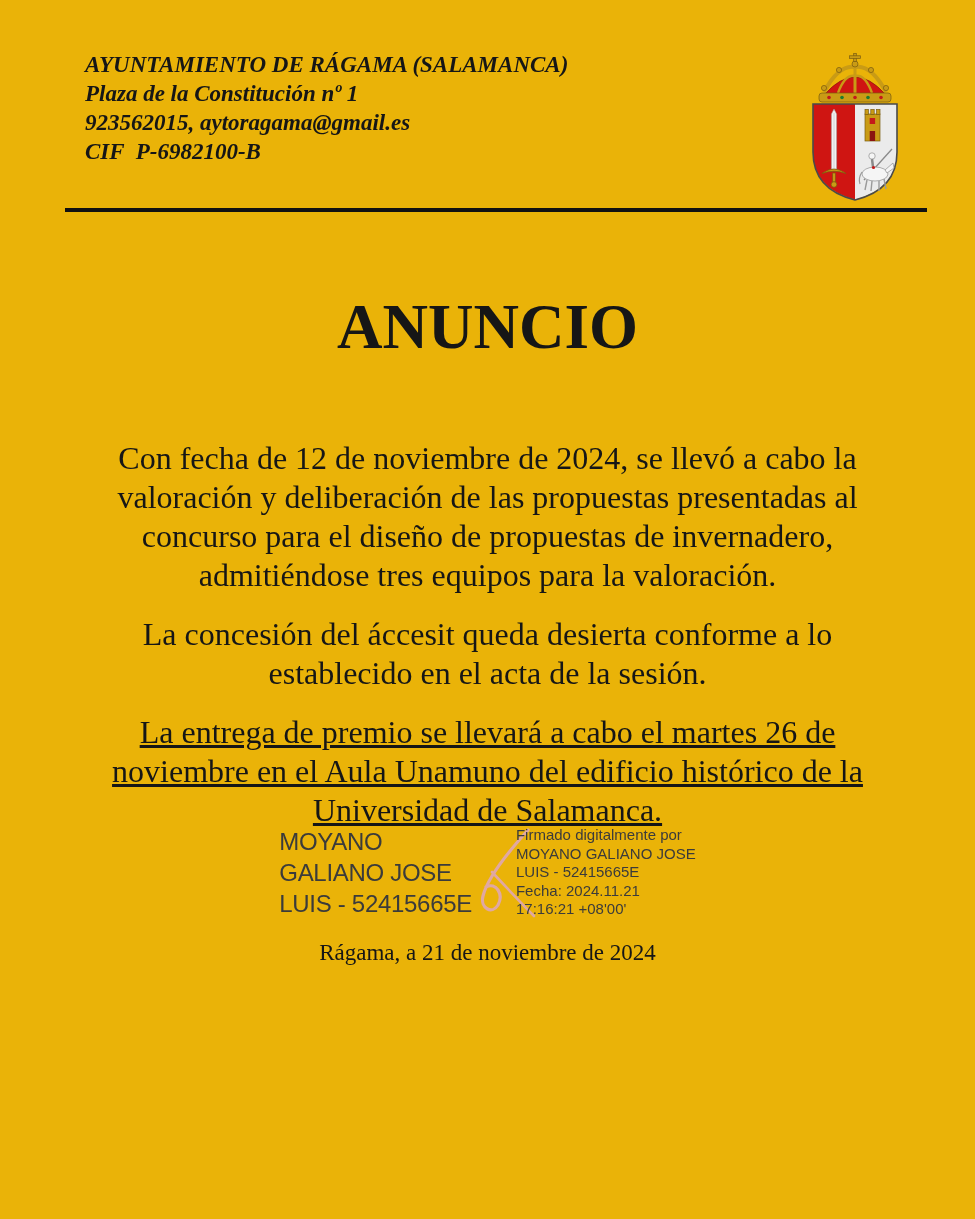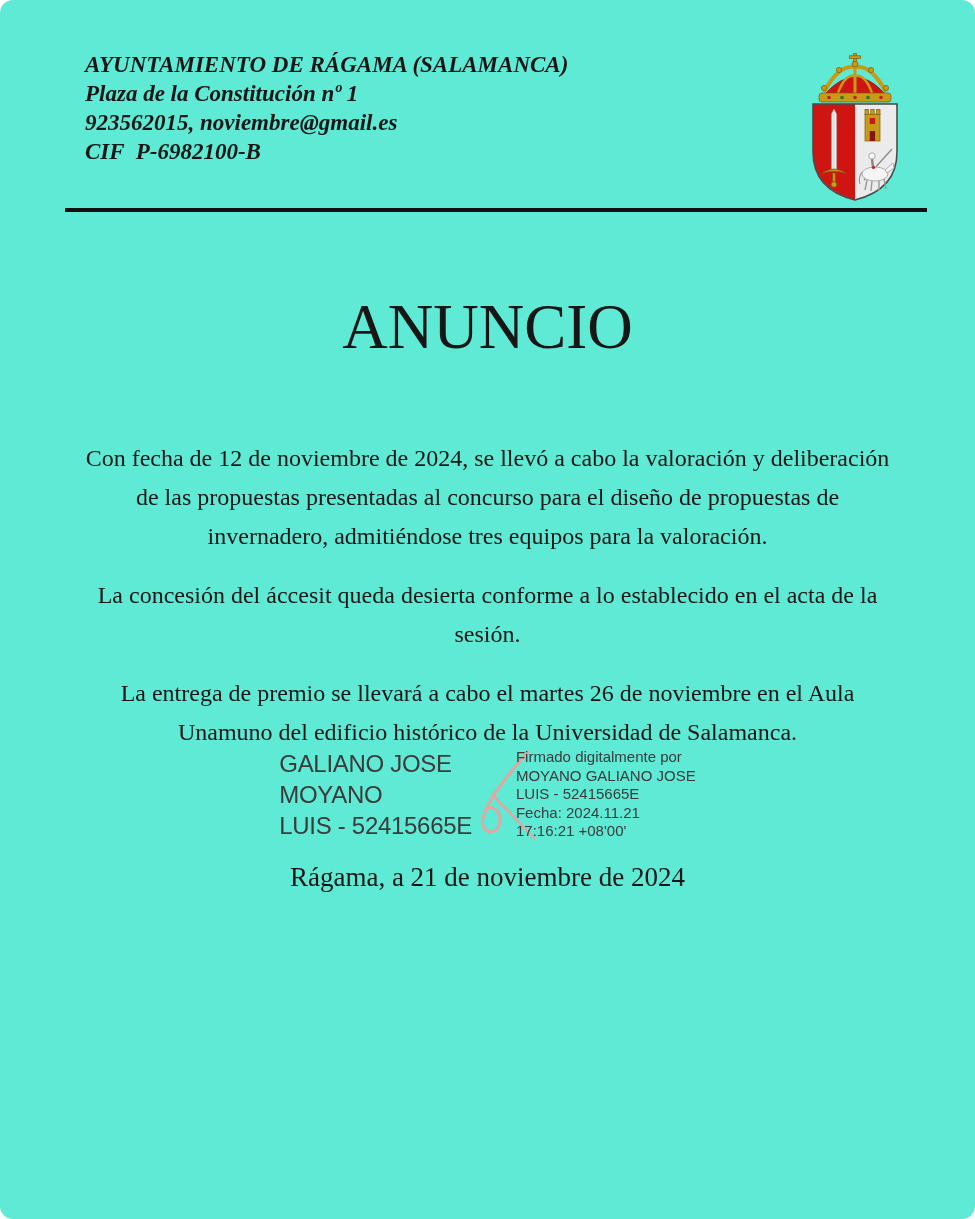--- a/index.html
+++ b/index.html
@@ -8,66 +8,66 @@
     --c-gold_dark:#7a5c10;
     --c-flourish_pink:#e0a8a2;
     --c-text:#161616;
     --c-signature_text:#3b3b3b;
     --c-rule:#111111;
     --c-silver:#ebebeb;
   }
   *{margin:0;padding:0;box-sizing:border-box;}
   html,body{background:#ffffff;}
   .page{
-    width:975px;height:1219px;margin:0 auto;background:#5eead4;
+    width:975px;height:1219px;margin:0 auto;background:#eab308;
     font-family:"Liberation Serif",serif;color:var(--c-text);
-    position:relative;overflow:hidden;border-radius:13px;
+    position:relative;overflow:hidden;
   }
   
   .letterhead{display:flex;justify-content:space-between;align-items:flex-start;
     padding:50px 70px 0 85px;}
   .head-lines{font-weight:bold;font-style:italic;font-size:23px;line-height:29px;}
   .head-lines .pre{white-space:pre;}
   .coa{width:100px;height:150px;flex:none;margin-top:2px;}
   .rule{border:none;border-top:4px solid var(--c-rule);margin:6px 48px 0 65px;}
   
-  .title{margin:80px 15px 0;text-align:center;font-size:63px;font-weight:normal;line-height:1.12;}
+  .title{margin:80px 15px 0;text-align:center;font-size:63px;font-weight:bold;line-height:1.12;}
   
-  .para{max-width:812px;margin:42px auto 0;font-size:24px;line-height:39px;text-align:center;}
+  .para{max-width:812px;margin:42px auto 0;font-size:32px;line-height:39px;text-align:center;}
   .para.first{margin-top:76px;}
   .para.tight{margin-top:20px;}
-  .para.narrow{max-width:800px;}
+  .para.narrow{max-width:800px;text-decoration:underline;}
   .winners{display:block;font-weight:bold;}
   
   .sig-row{display:flex;justify-content:center;align-items:center;margin-top:-6px;}
   .sig-name{font-family:"Liberation Sans",sans-serif;color:var(--c-signature_text);
     font-size:24px;line-height:31px;letter-spacing:-0.3px;white-space:nowrap;}
   .flourish{width:74px;height:98px;margin:0 -26px 0 -4px;flex:none;}
   .sig-details{font-family:"Liberation Sans",sans-serif;color:var(--c-signature_text);
     font-size:15px;line-height:18.5px;white-space:nowrap;position:relative;z-index:1;}
   
-  .dateline{text-align:center;font-size:27px;margin-top:18px;}
+  .dateline{text-align:center;font-size:23px;margin-top:18px;}
   
   .f-red{fill:var(--c-shield_red);}
   .f-gold{fill:var(--c-gold);stroke:var(--c-gold_dark);stroke-width:0.7;}
   .f-silver{fill:var(--c-silver);}
   .f-white{fill:#f5f5f5;stroke:#9a9a9a;stroke-width:0.8;}
   .s-gold{stroke:var(--c-gold);fill:none;}
   .s-pink{stroke:var(--c-flourish_pink);fill:none;stroke-linecap:round;}
 </style>
 </head>
 <body>
 
 <div class="page">
 
   <header class="letterhead">
     <div class="head-lines">
       <div>AYUNTAMIENTO DE RÁGAMA (SALAMANCA)</div>
       <div>Plaza de la Constitución nº 1</div>
-      <div>923562015, noviembre@gmail.es</div>
+      <div>923562015, aytoragama@gmail.es</div>
       <div class="pre">CIF  P-6982100-B</div>
     </div>
 
     <svg class="coa" viewBox="0 0 100 150" aria-hidden="true">
 
       <path class="f-red" d="M20,42 Q50,8 80,42 Z" stroke="#7a1010" stroke-width="0.6"></path>
 
       <path class="s-gold" stroke-width="4" d="M19,40 Q34,12 50,15"></path>
       <path class="s-gold" stroke-width="4" d="M81,40 Q66,12 50,15"></path>
       <path class="s-gold" stroke-width="3" d="M50,15 L50,41"></path>
@@ -127,22 +127,22 @@
 
   <p class="para first">Con fecha de 12 de noviembre de 2024, se llevó a cabo la valoración y deliberación de las propuestas presentadas al concurso para el diseño de propuestas de invernadero, admitiéndose tres equipos para la valoración.</p>
 
 
   <p class="para tight">La concesión del áccesit queda desierta conforme a lo establecido en el acta de la sesión.</p>
 
   <p class="para tight narrow">La entrega de premio se llevará a cabo el martes 26 de noviembre en el Aula Unamuno del edificio histórico de la Universidad de Salamanca.</p>
 
   <div class="sig-row">
     <div class="sig-name">
+      <div>MOYANO</div>
       <div>GALIANO JOSE</div>
-      <div>MOYANO</div>
       <div>LUIS - 52415665E</div>
     </div>
     <svg class="flourish" viewBox="0 0 74 98" aria-hidden="true">
       <path class="s-pink" stroke-width="3.2" d="M60,6 C42,26 20,52 15,72 C12,84 24,91 30,81 C36,70 28,58 18,63"></path>
       <path class="s-pink" stroke-width="2.6" d="M24,48 C38,63 52,78 66,92"></path>
     </svg>
     <div class="sig-details">
       <div>Firmado digitalmente por</div>
       <div>MOYANO GALIANO JOSE</div>
       <div>LUIS - 52415665E</div>

